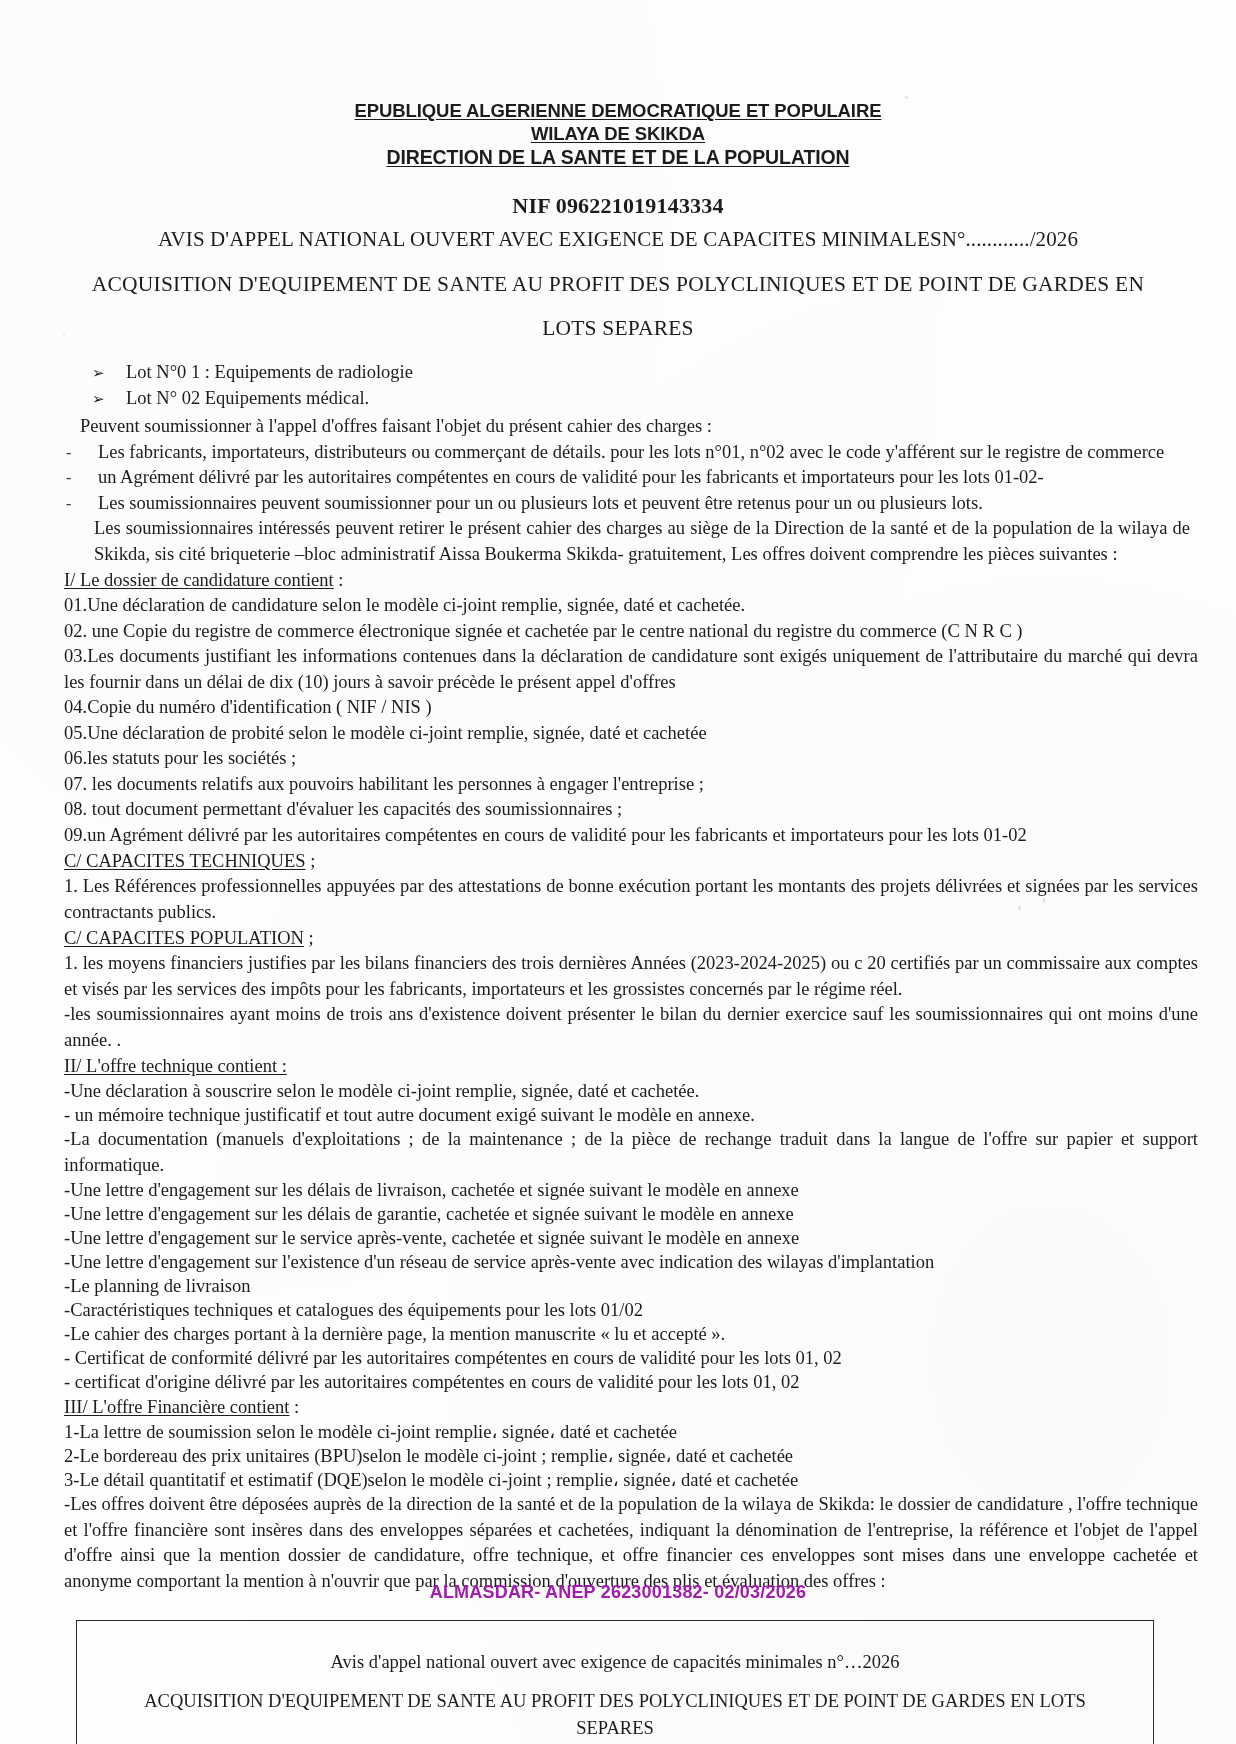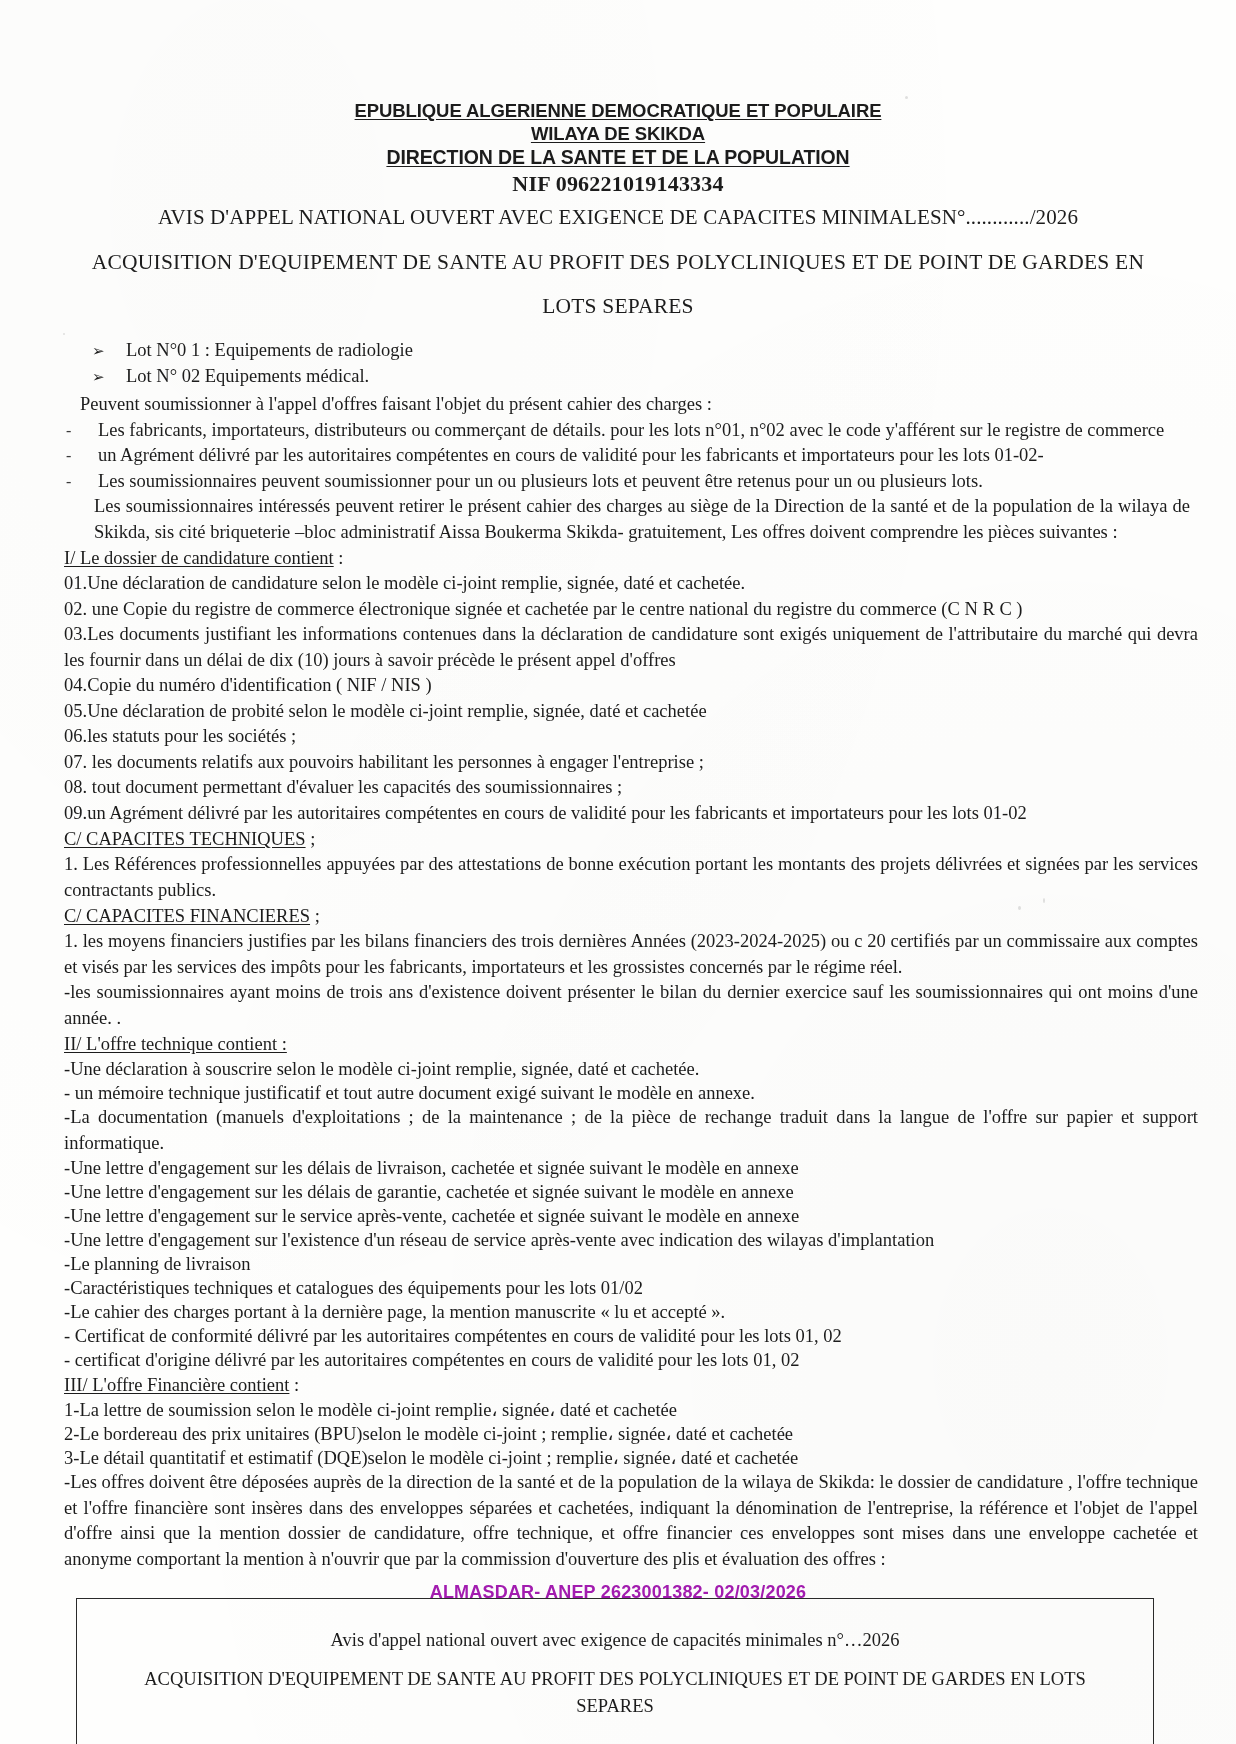--- a/index.html
+++ b/index.html
@@ -53,20 +53,21 @@
     font-size: 19.5px;
     line-height: 25px;
   }
   .u { text-decoration: underline; text-underline-offset: 2px; }
   .hdr-nif {
     font-family: "Liberation Serif", serif;
     font-weight: bold;
     font-size: 22px;
     line-height: 28px;
     letter-spacing: 0.2px;
+    margin-top: 22px;
   }
   .title-avis {
     text-align: center;
     font-size: 21px;
     line-height: 30px;
     letter-spacing: 0.1px;
     margin-top: 4px;
   }
   .title-acq {
     text-align: center;
@@ -240,21 +241,21 @@
       <p class="item">04.Copie du numéro d'identification ( NIF / NIS )</p>
       <p class="item">05.Une déclaration de probité selon le modèle ci-joint remplie, signée, daté et cachetée</p>
       <p class="item">06.les statuts pour les sociétés ;</p>
       <p class="item">07. les documents relatifs aux pouvoirs habilitant les personnes à engager l'entreprise ;</p>
       <p class="item">08. tout document permettant d'évaluer les capacités des soumissionnaires ;</p>
       <p class="item">09.un Agrément délivré par les autoritaires compétentes en cours de validité pour les fabricants et importateurs pour les lots 01-02</p>
 
       <p class="sec-head"><span class="u">C/ CAPACITES TECHNIQUES</span><span> ;</span></p>
       <p class="item item-wide">1. Les Références professionnelles appuyées par des attestations de bonne exécution portant les montants des projets délivrées et signées par les services contractants publics.</p>
 
-      <p class="sec-head"><span class="u">C/ CAPACITES FINANCIERES</span><span> ;</span></p>
+      <p class="sec-head"><span class="u">C/ CAPACITES POPULATION</span><span> ;</span></p>
       <p class="item item-wide">1. les moyens financiers justifies par les bilans financiers des trois dernières Années (2023-2024-2025) ou c 20  certifiés par un commissaire aux  comptes et visés par les services des impôts pour les fabricants, importateurs et les grossistes concernés par le régime réel.</p>
       <p class="item item-wide">-les soumissionnaires ayant moins de trois ans d'existence doivent présenter le bilan du dernier exercice sauf les soumissionnaires qui ont moins d'une année. .</p>
 
       <p class="sec-head"><span class="u">II/ L'offre technique contient :</span></p>
       <p class="item tight">-Une déclaration à souscrire selon le modèle ci-joint remplie, signée, daté et cachetée.</p>
       <p class="item tight">- un mémoire technique justificatif et tout autre document exigé suivant le modèle en annexe.</p>
       <p class="item item-wide">-La documentation (manuels d'exploitations ; de la maintenance ; de la pièce de rechange traduit dans la langue de l'offre sur papier et support informatique.</p>
       <p class="item tight">-Une lettre d'engagement sur les délais de livraison, cachetée et signée suivant le modèle en annexe</p>
       <p class="item tight">-Une lettre d'engagement sur les délais de garantie, cachetée et signée suivant le modèle en annexe</p>
       <p class="item tight">-Une lettre d'engagement sur le service après-vente, cachetée et signée suivant le modèle en annexe</p>

